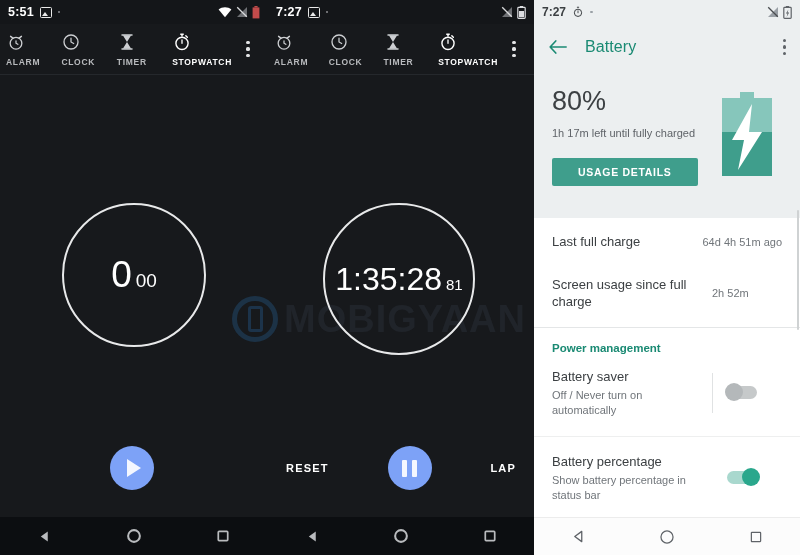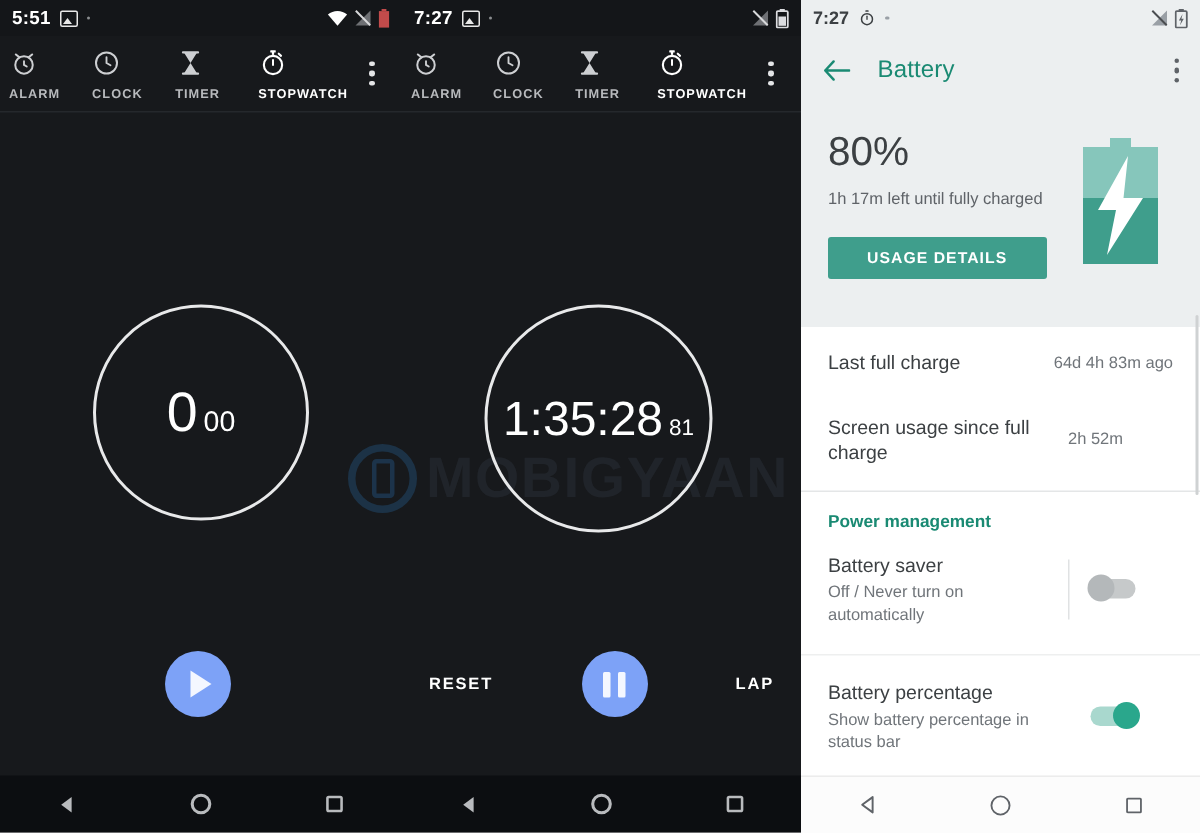--- a/index.html
+++ b/index.html
@@ -118,21 +118,21 @@
   .panel-mid  .sw-circle { left:55px; top:128px; width:152px; height:152px; }
 
   .sw-time { display:flex; align-items:baseline; white-space:nowrap; }
   .sw-main { font-size:37px; font-weight:300; letter-spacing:0px; color:#ffffff; font-family:"Liberation Sans", sans-serif; }
   .panel-mid .sw-main { font-size:32px;text-align:right; }
   .sw-frac { font-size:19px; font-weight:400; color:#ffffff; margin-left:4px; }
   .panel-mid .sw-frac { font-size:15px; margin-left:4px; }
 
   
   .sw-controls {
-    position:absolute; left:0; right:0; bottom:12px;
+    position:absolute; left:0; right:0; bottom:0;
     height:76px;
     display:flex; align-items:center;
     z-index:3;
   }
   .fab {
     width:44px;height:44px;border-radius:50%;
     background:#7da2f7;
     display:flex;align-items:center;justify-content:center;
     cursor:pointer;flex:0 0 auto;
   }
@@ -497,21 +497,21 @@
         <path d="M36 12 L16 48 L28 48 L22 78 L46 40 L33 40 Z" fill="#ffffff"></path>
       </svg>
     </div>
 
     <div class="bat-list">
 
       <div class="list-row">
         <div class="lr-main">
           <div class="lr-title">Last full charge</div>
         </div>
-        <div class="lr-value">64d 4h 83m ago</div>
+        <div class="lr-value">64d 4h 51m ago</div>
       </div>
 
       <div class="list-row" style="padding-top:10px;padding-bottom:16px;">
         <div class="lr-main" style="max-width:150px;">
           <div class="lr-title">Screen usage since full charge</div>
         </div>
         <div class="lr-value">2h 52m</div>
       </div>
 
       <div class="row-divider"></div>

